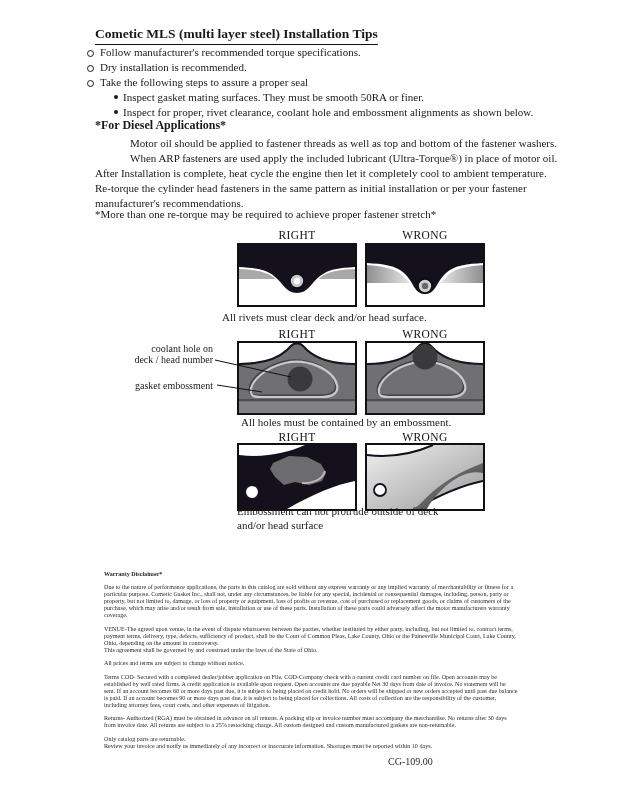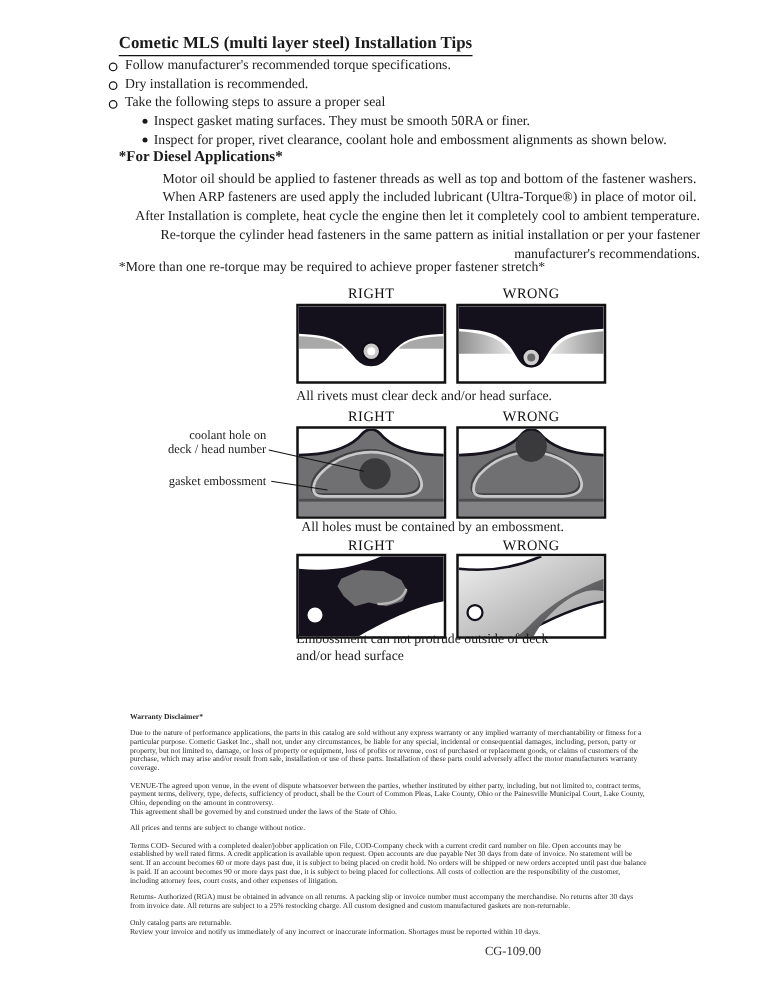--- a/index.html
+++ b/index.html
@@ -58,21 +58,21 @@
       <span>Inspect gasket mating surfaces.  They must be smooth 50RA or finer.</span>
     </div>
     <div class="sb-row">
       <span class="mk"></span>
       <span>Inspect for proper, rivet clearance, coolant hole and embossment alignments as shown below.</span>
     </div>
   </div>
 
   <div class="abs h2">*For Diesel Applications*</div>
   <div class="abs para" style="left:95px;top:136px;margin-left:35px;">Motor oil should be applied to fastener threads as well as top and bottom of the fastener washers. When ARP fasteners are used apply the included lubricant (Ultra-Torque®) in place of motor oil.</div>
-  <div class="abs para" style="left:108px;top:166px;text-align:right;">After Installation is complete, heat cycle the engine then let it completely cool to ambient temperature. Re-torque the cylinder head fasteners in the same pattern as initial installation or per your fastener manufacturer's recommendations.</div>
+  <div class="abs para" style="left:95px;top:166px;">After Installation is complete, heat cycle the engine then let it completely cool to ambient temperature. Re-torque the cylinder head fasteners in the same pattern as initial installation or per your fastener manufacturer's recommendations.</div>
   <div class="abs para" style="left:95px;top:207px;">*More than one re-torque may be required to achieve proper fastener stretch*</div>
 
   <div class="abs figlabel" style="left:237px;top:229px;">RIGHT</div>
   <div class="abs figlabel" style="left:365px;top:229px;">WRONG</div>
 
   <div class="abs figbox" style="left:237px;top:243px;height:64px;">
     <svg viewBox="0 0 116 60">
       <path d="M0,24 C14,24.5 26,26 34,32 L36,34 L0,34 Z" fill="#a8a8a8"></path>
       <path d="M116,24 C102,24.5 90,26 82,32 L80,34 L116,34 Z" fill="#a8a8a8"></path>
       <path d="M0,0 H116 V22 C100,23 90,24 81,31 C71,39 69,48 58,48 C47,48 45,39 35,31 C26,24 16,23 0,22 Z" fill="#15111c"></path>
@@ -92,21 +92,21 @@
             <stop offset="1" stop-color="#8f8f8f"></stop>
         </linearGradient>
       </defs>
       <path d="M0,20 C14,21 26,23 34,29 L43,38 L0,38 Z" fill="url(#r1wl)"></path>
       <path d="M116,20 C102,21 90,23 82,29 L73,38 L116,38 Z" fill="url(#r1wr)"></path>
       <path d="M0,0 H116 V18 C100,19 88,20 79,28 C69,37 69,49 58,49 C47,49 47,37 37,28 C28,20 16,19 0,18 Z" fill="#15111c"></path>
       <circle cx="58" cy="41" r="7" fill="#cfcfcf" stroke="#0e0b14" stroke-width="1.6"></circle>
       <circle cx="58" cy="41" r="3.2" fill="#6a6a6a"></circle>
     </svg>
   </div>
-  <div class="abs caption" style="left:237px;top:310px;text-align:right;">All rivets must clear deck and/or head surface.</div>
+  <div class="abs caption" style="left:222px;top:310px;text-align:right;">All rivets must clear deck and/or head surface.</div>
 
   <div class="abs figlabel" style="left:237px;top:328px;">RIGHT</div>
   <div class="abs figlabel" style="left:365px;top:328px;">WRONG</div>
 
   <div class="abs sidelabel pre" style="left:100px;top:343px;width:113px;text-align:right;">coolant hole on
 deck / head number</div>
   <div class="abs sidelabel" style="left:95px;top:380px;width:118px;text-align:right;">gasket embossment</div>
 
   <div class="abs figbox" style="left:237px;top:341px;height:74px;">
     <svg viewBox="0 0 116 70">

